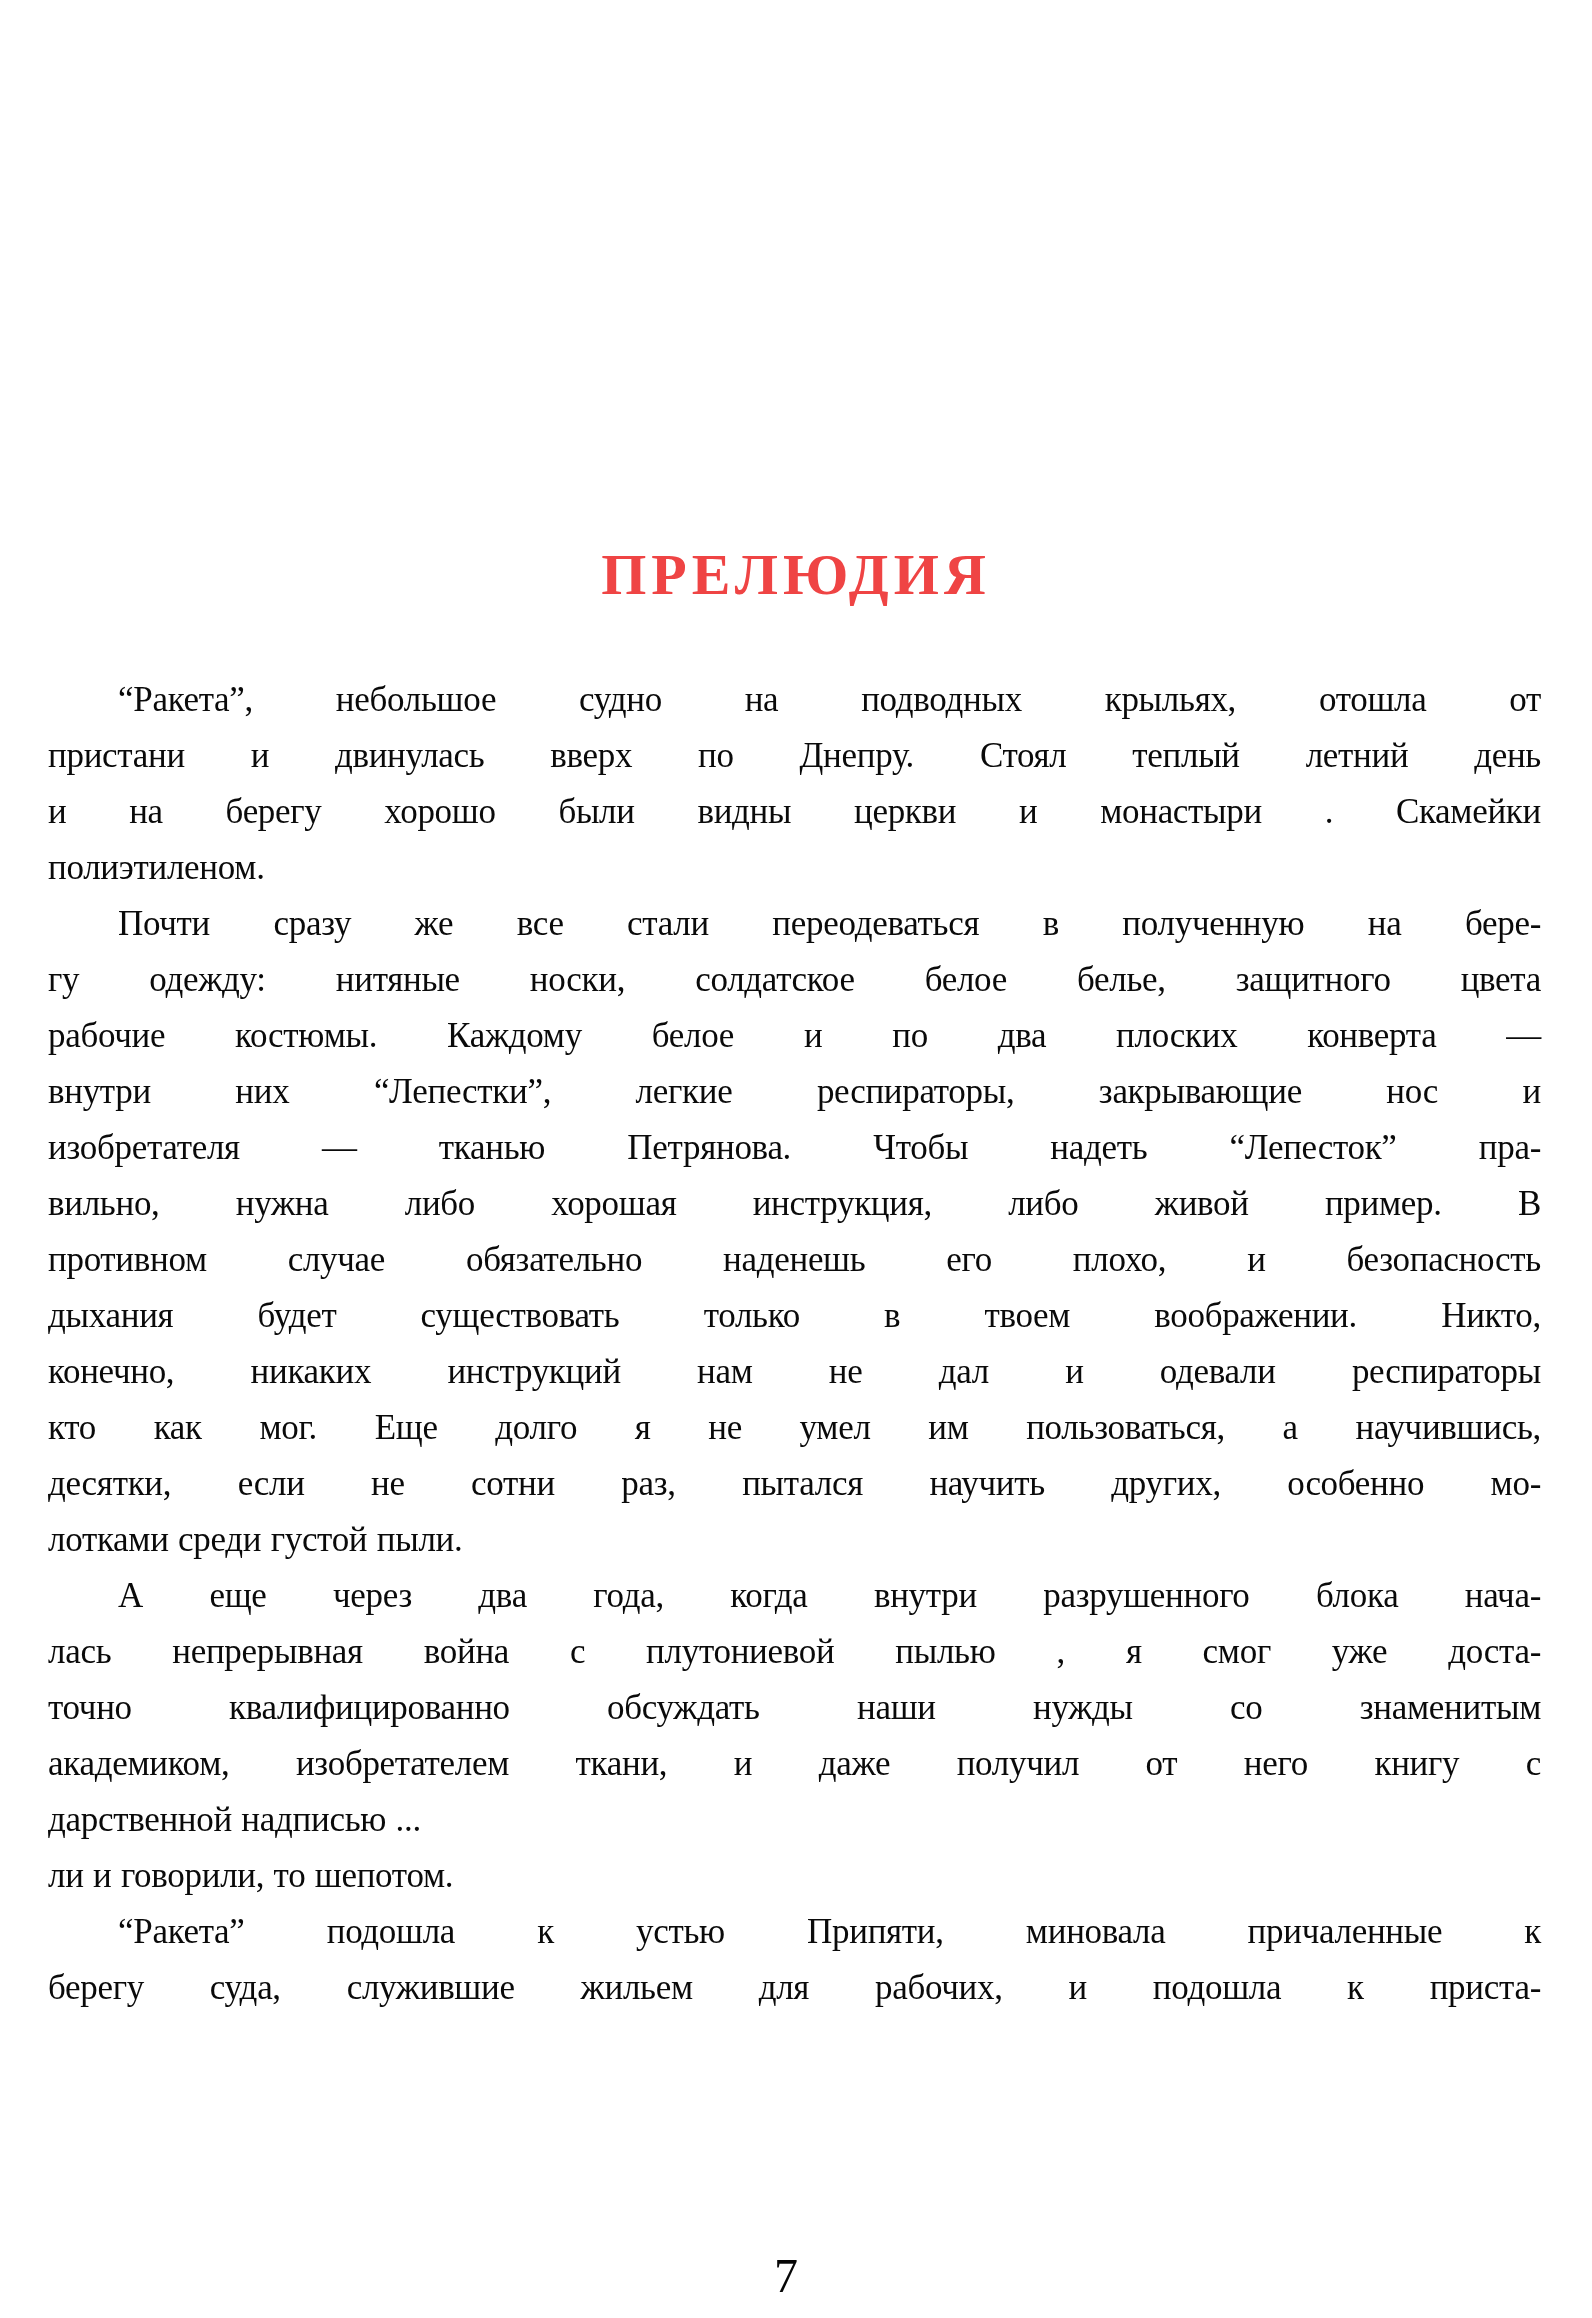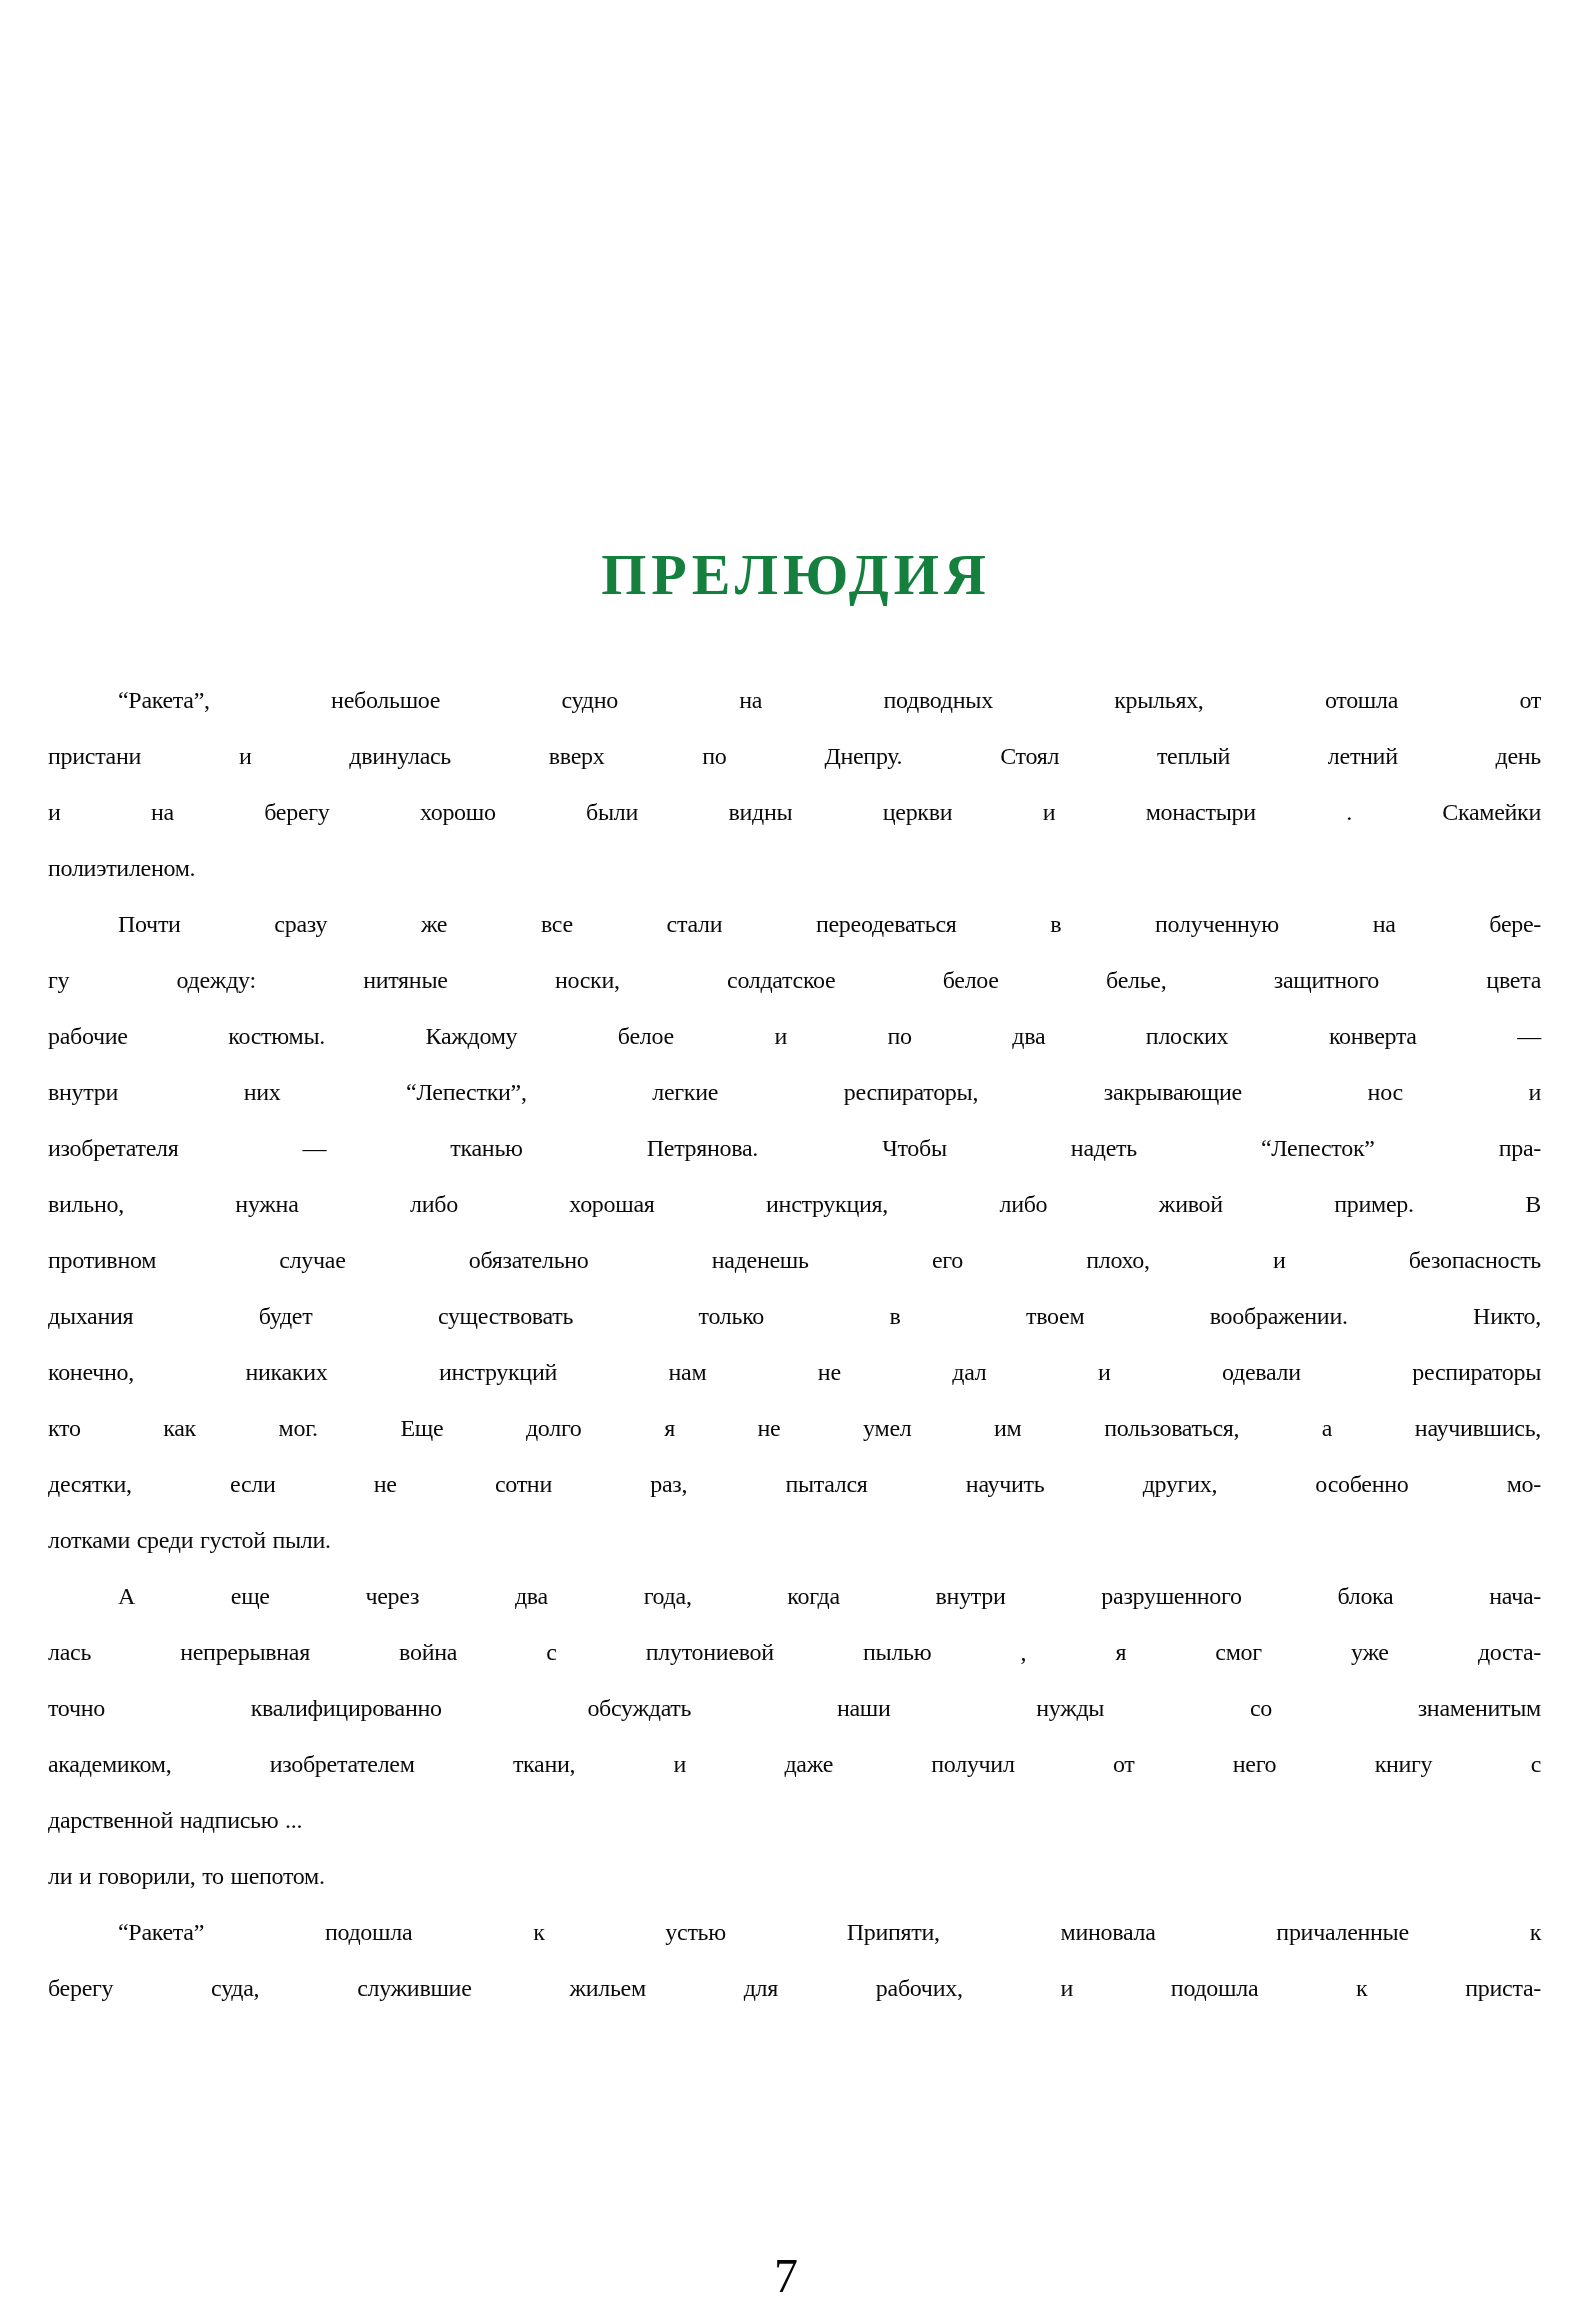--- a/index.html
+++ b/index.html
@@ -24,30 +24,30 @@
     position: absolute;
     top: 545px;
     left: 0;
     width: 1592px;
     margin: 0;
     text-align: center;
     font-size: 58px;
     line-height: 60px;
     font-weight: bold;
     letter-spacing: 5px;
-    color: #15803d;
+    color: #ef4444;
   }
   .text-block {
     position: absolute;
     top: 672px;
     left: 48px;
     width: 1493px;
   }
   .line {
-    font-size: 24px;
+    font-size: 35px;
     line-height: 56px;
     height: 56px;
     text-align: justify;
     text-align-last: justify;
     letter-spacing: -0.3px;
     word-spacing: 1px;
     white-space: nowrap;
     color: #0a0a0a;
   }
   .line.first {

